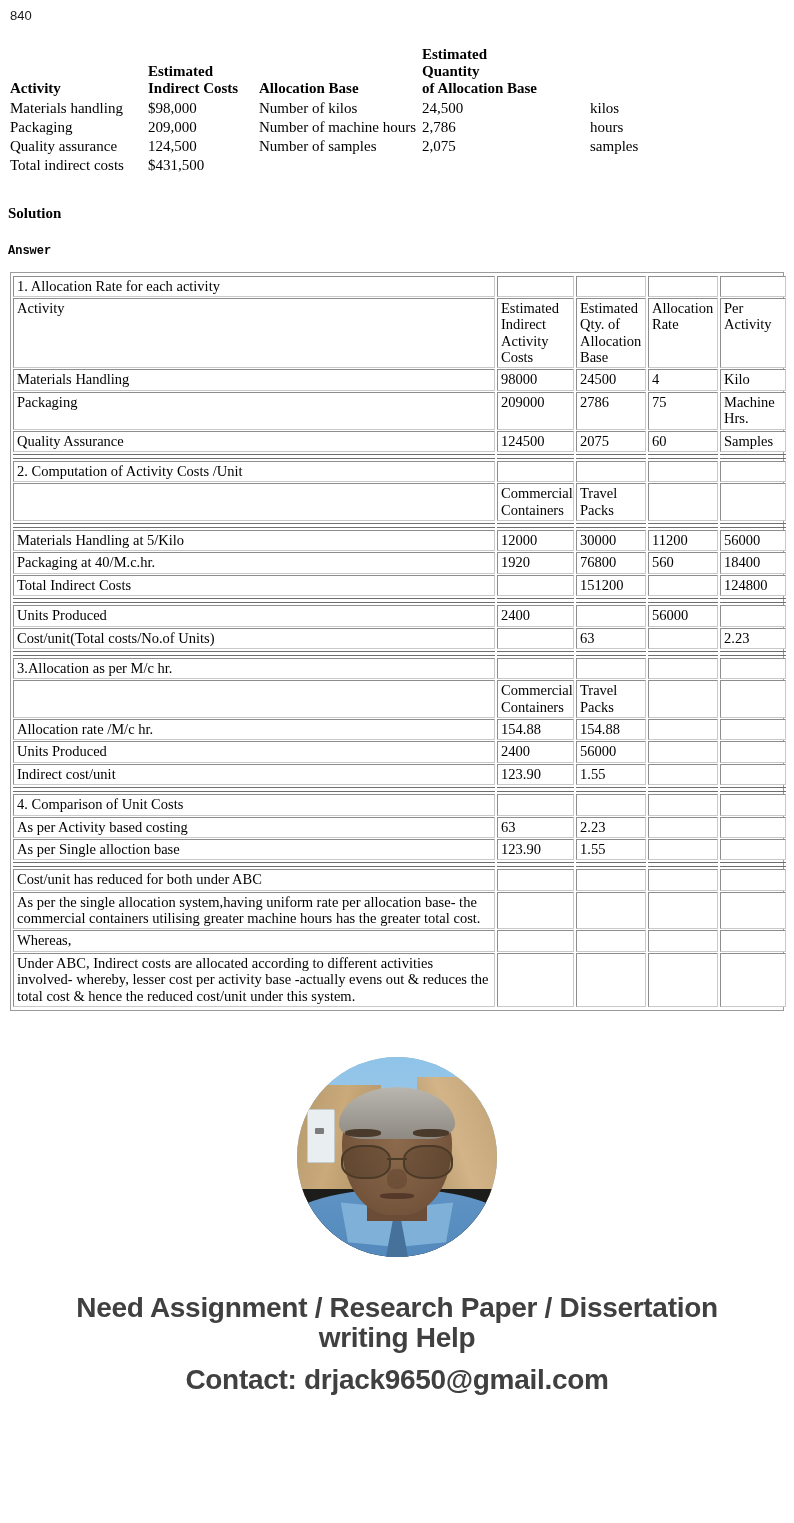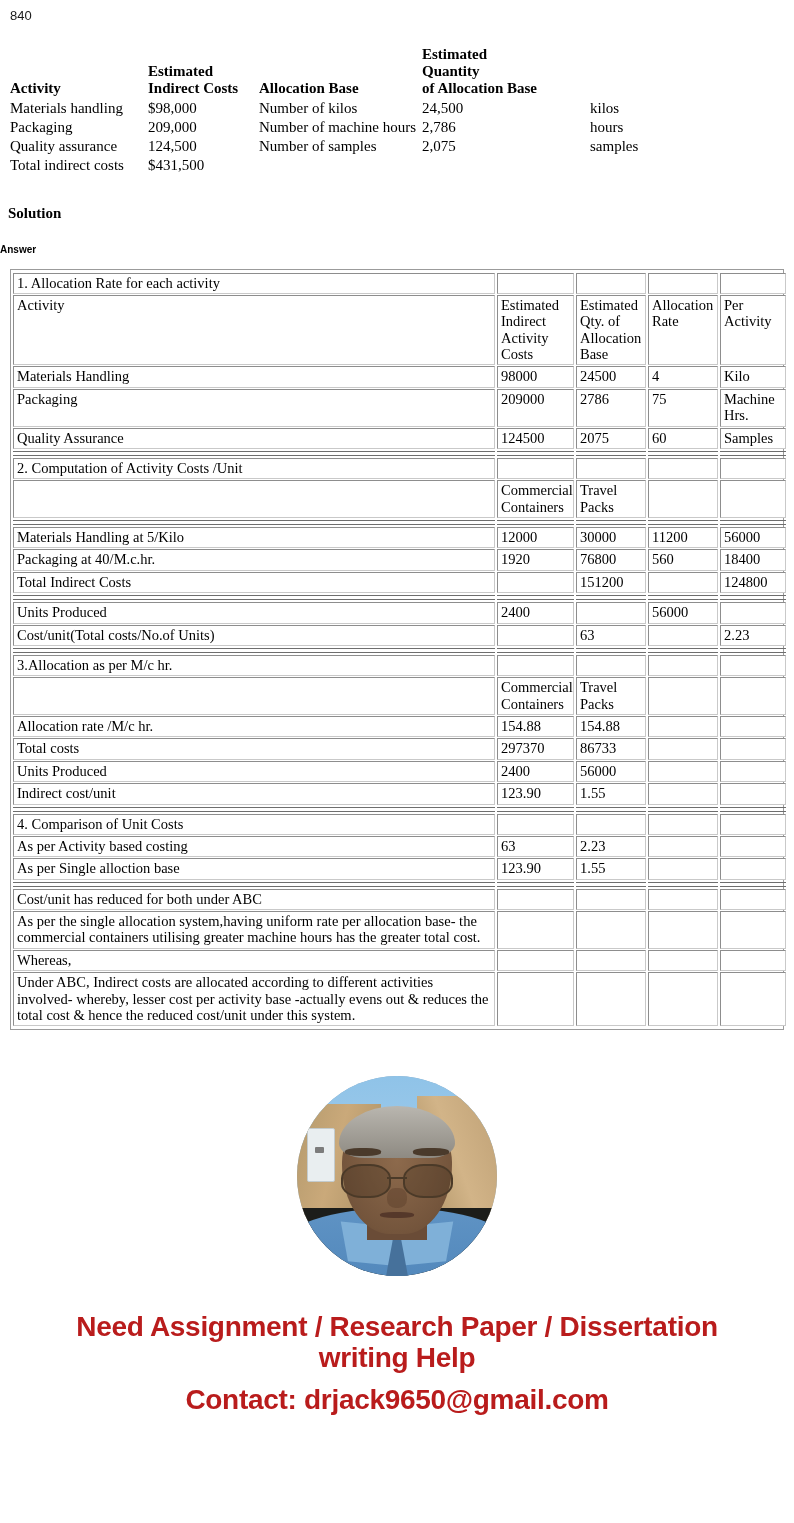--- a/index.html
+++ b/index.html
@@ -58,24 +58,24 @@
   .hdr-stack span { display: block; }
 
   
   h2.heading {
     font-size: 15px;
     font-weight: bold;
     margin: 30px 0 0 8px;
     font-family: "Liberation Serif", "DejaVu Serif", serif;
   }
   h3.subheading {
-    font-size: 10px;
+    font-size: 12px;
     font-weight: bold;
-    margin: 22px 0 0 0;
-    font-family: Liberation Sans, sans-serif;
+    margin: 22px 0 0 8px;
+    font-family: Liberation Mono, monospace;
   }
 
   
   .answer-wrap {
     margin: 14px 0 0 10px;
     width: 774px;
     border: 1px solid #9b9b9b;
     box-sizing: border-box;
     background: #fff;
     padding: 2px 0 2px 0;
@@ -235,21 +235,21 @@
   }
 
   
   .promo {
     margin: 36px 0 0 0;
     text-align: center;
     font-family: "Liberation Sans", "DejaVu Sans", sans-serif;
     font-weight: bold;
     font-size: 28px;
     line-height: 1.08;
-    color: #b91c1c;
+    color: #404040;
     letter-spacing: -0.3px;
   }
   .promo .line2 { display: block; }
   .promo .line3 { display: block; margin-top: 12px; }
 </style>
 </head>
 <body>
 
 <div class="page">
 
@@ -501,27 +501,20 @@
           <td class="tall-hdr">Commercial Containers</td>
           <td class="tall-hdr">Travel Packs</td>
           <td class="tall-hdr"></td>
           <td class="tall-hdr"></td>
         </tr>
 
         <tr>
           <td>Allocation rate /M/c hr.</td>
           <td>154.88</td>
           <td>154.88</td>
-          <td></td>
-          <td></td>
-        </tr>
-        <tr>
-          <td>Total costs</td>
-          <td>297370</td>
-          <td>86733</td>
           <td></td>
           <td></td>
         </tr>
         <tr>
           <td>Units Produced</td>
           <td>2400</td>
           <td>56000</td>
           <td></td>
           <td></td>
         </tr>

